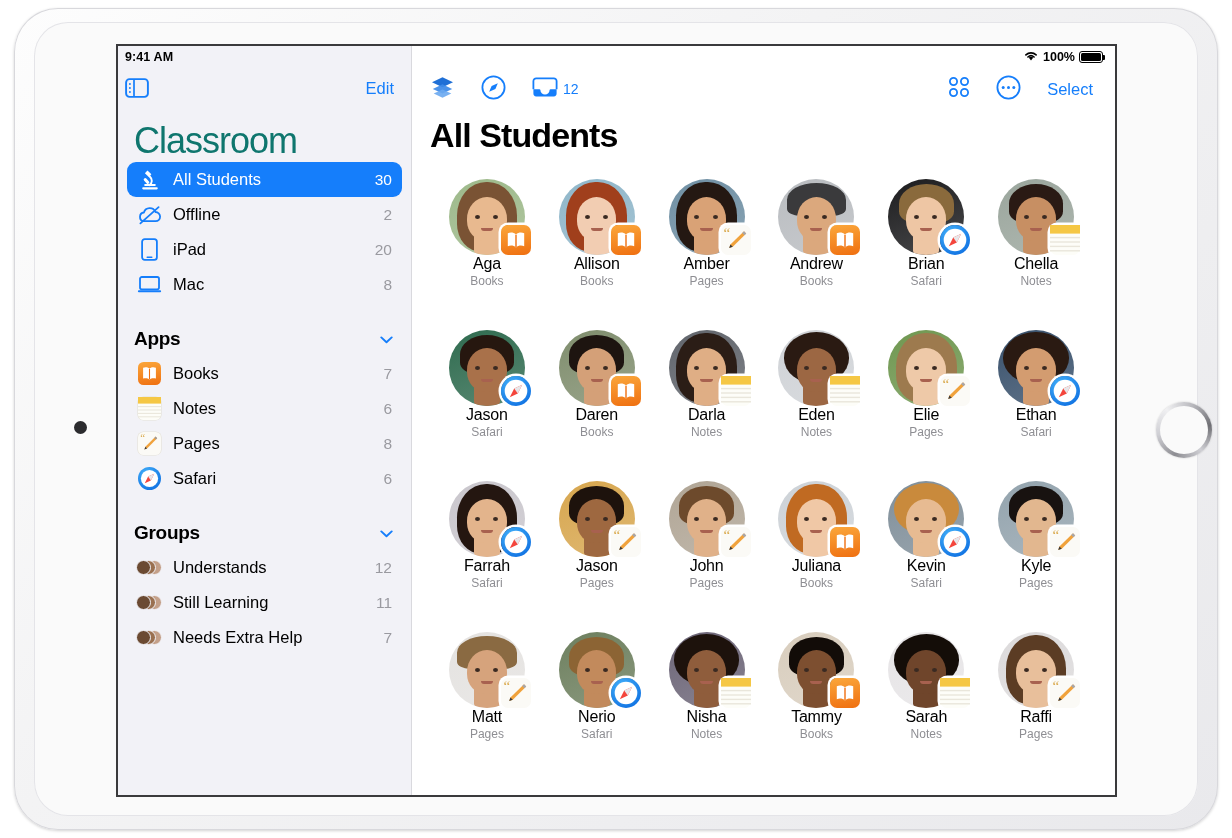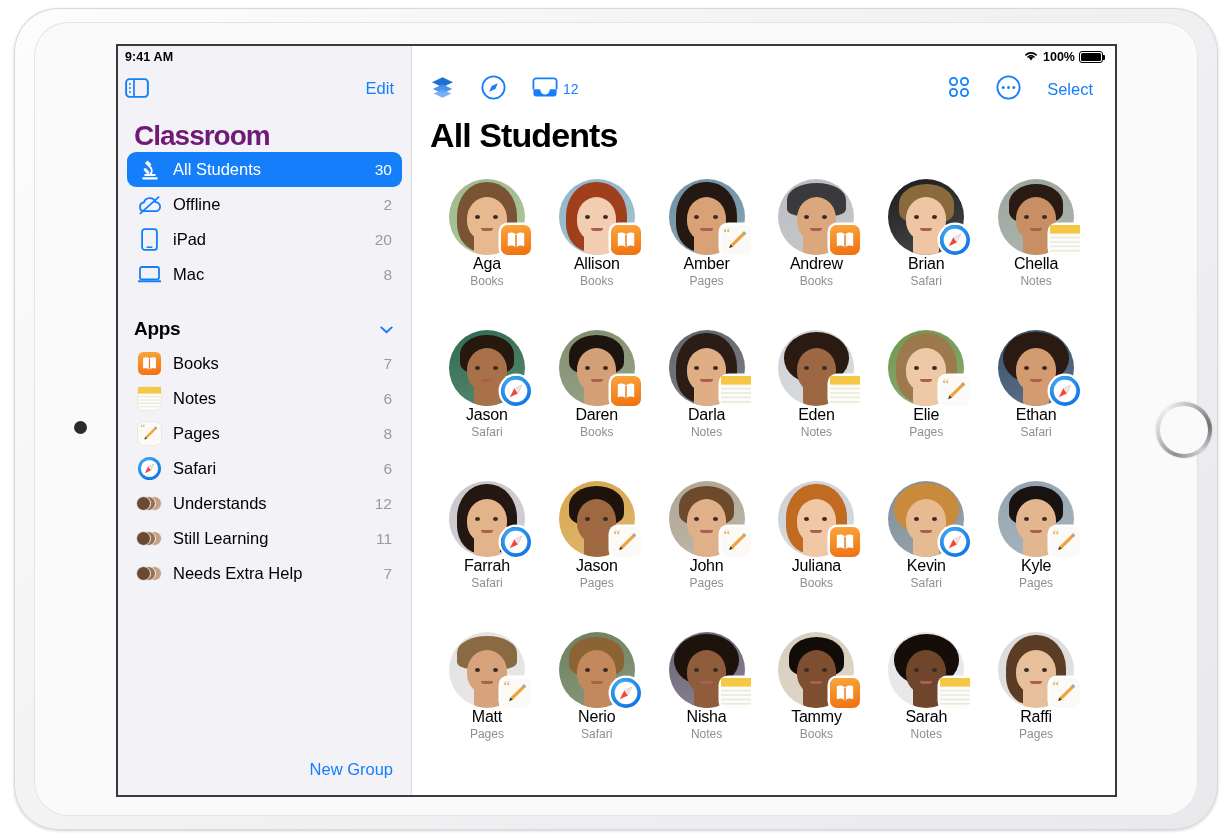--- a/index.html
+++ b/index.html
@@ -76,21 +76,21 @@
   .sb-nav {
     height: 40px;
     display: flex; align-items: center; justify-content: space-between;
     padding: 0 17px 0 7px;
     gap: 11px;
   }
   .sidebar-toggle-icon { display: block; }
   .edit-link { color: #157efb; font-size: 16.5px; }
 
   #classroom-title {
-    font-size: 28px; font-weight: bold; color: #701a75;
+    font-size: 36px; font-weight: normal; color: #0f766e;
     letter-spacing: -1px;
     padding: 12px 0 0 16px;
   }
 
   .section-header {
     display: flex; align-items: center; justify-content: space-between;
     padding: 26px 18px 6px 16px;
   }
   .section-header .title { font-size: 19px; font-weight: bold; color: #000; letter-spacing: -.3px; }
 
@@ -302,20 +302,26 @@
           <span class="ic">
             <div class="app-icon" style="border-radius: 50%; background: radial-gradient(circle at 38% 30%, rgb(70, 180, 251), rgb(18, 116, 227) 78%);"><svg width="23" height="23" viewBox="0 0 23 23">
         <circle cx="11.5" cy="11.5" r="8.6" fill="#fff"></circle>
         <path d="M16.2 6.8 10.1 9.6 6.8 16.2 12.9 13.4Z" fill="#f4453c"></path>
         <path d="M16.2 6.8 12.9 13.4 10.1 9.6Z" fill="#e8e8ea"></path>
               </svg></div>
           </span>
           <span class="lbl">Safari</span>
           <span class="cnt">6</span>
         </div>
+        <div class="section-header">
+          <span class="title">Groups</span>
+          <span><svg width="13" height="8" viewBox="0 0 13 8">
+              <path d="M1.3 1.4 6.5 6.3 11.7 1.4" fill="none" stroke="#157efb" stroke-width="1.9" stroke-linecap="round" stroke-linejoin="round"></path>
+            </svg></span>
+        </div>
         <div class="srow">
           <span class="ic">
             <div class="grp-ic">
               <i style="left: 0px; background: rgb(107, 74, 50); z-index: 3;"></i>
               <i style="left: 5.4px; background: rgb(154, 112, 80); z-index: 2;"></i>
               <i style="left: 10.8px; background: rgb(196, 160, 137); z-index: 1;"></i>
             </div>
           </span>
           <span class="lbl">Understands</span>
           <span class="cnt">12</span>
@@ -337,23 +343,20 @@
               <i style="left: 0px; background: rgb(107, 74, 50); z-index: 3;"></i>
               <i style="left: 5.4px; background: rgb(154, 112, 80); z-index: 2;"></i>
               <i style="left: 10.8px; background: rgb(196, 160, 137); z-index: 1;"></i>
             </div>
           </span>
           <span class="lbl">Needs Extra Help</span>
           <span class="cnt">7</span>
         </div>
       </div>
 
-    <div id="new-group-wrap">
-      <span id="new-group">New Group</span>
-    </div>
   </div>
 
   <div id="main">
 
     <div class="main-status">
       <span>
         <svg width="16" height="12" viewBox="0 0 16 12">
           <path d="M8 10.4 L10.3 7.6 A3.6 3.6 0 0 0 5.7 7.6 Z" fill="#000"></path>
           <path d="M2.9 4.9 A7.6 7.6 0 0 1 13.1 4.9" fill="none" stroke="#000" stroke-width="1.7" stroke-linecap="round"></path>
           <path d="M4.9 7.0 A4.7 4.7 0 0 1 11.1 7.0" fill="none" stroke="#000" stroke-width="1.6" stroke-linecap="round"></path>

